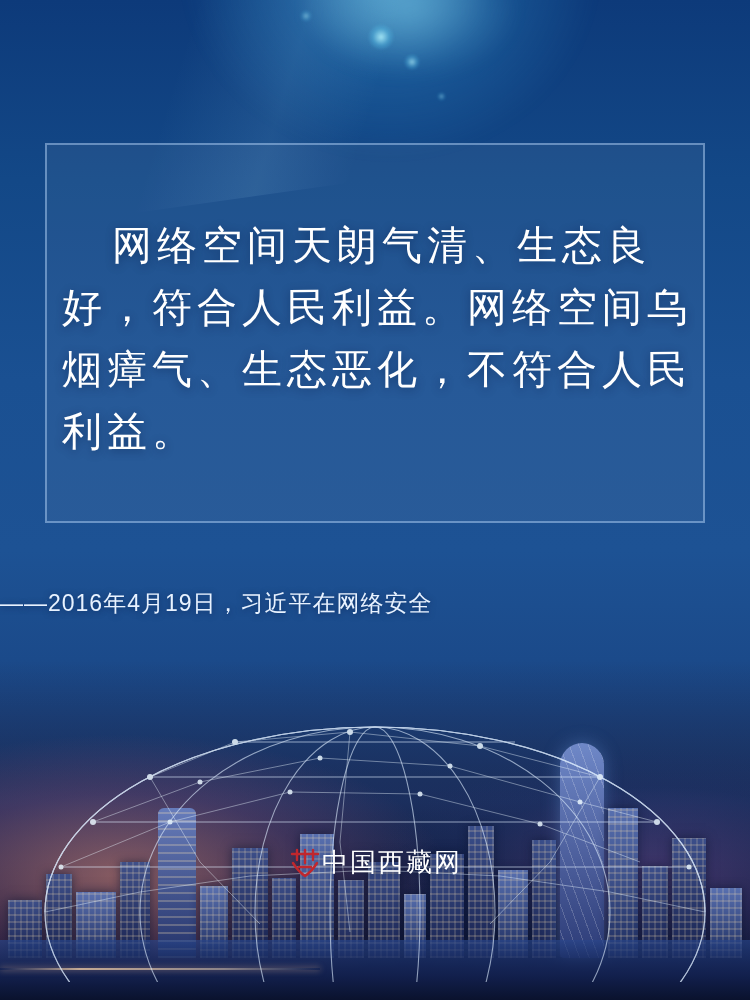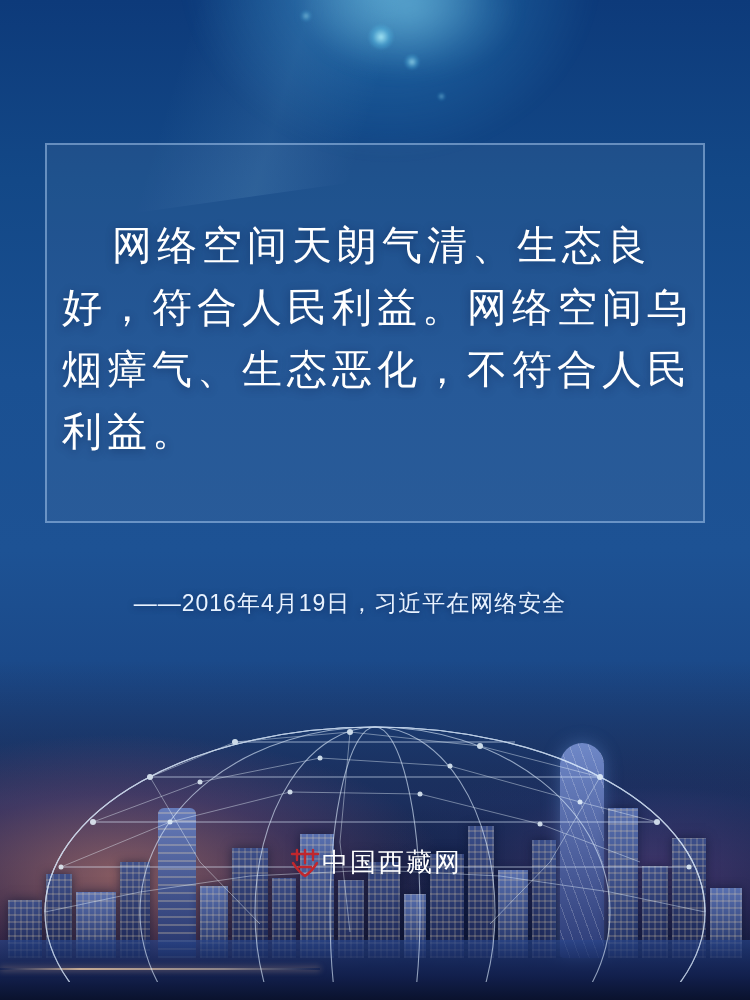--- a/index.html
+++ b/index.html
@@ -82,21 +82,21 @@
     font-family: "Liberation Serif", "DejaVu Serif", serif;
     font-weight: 500;
   }
 
   
   .attribution {
     position: absolute;
     left: 0;
     top: 583px;
     width: 700px;
-    text-align: center;
+    text-align: left;
     color: #e8f2ff;
     font-size: 23px;
     line-height: 1.75;
     letter-spacing: 1px;
     text-shadow: 0 1px 6px rgba(0,20,60,0.5);
   }
   .attribution .line { display: block; }
 
   
   .scene {

